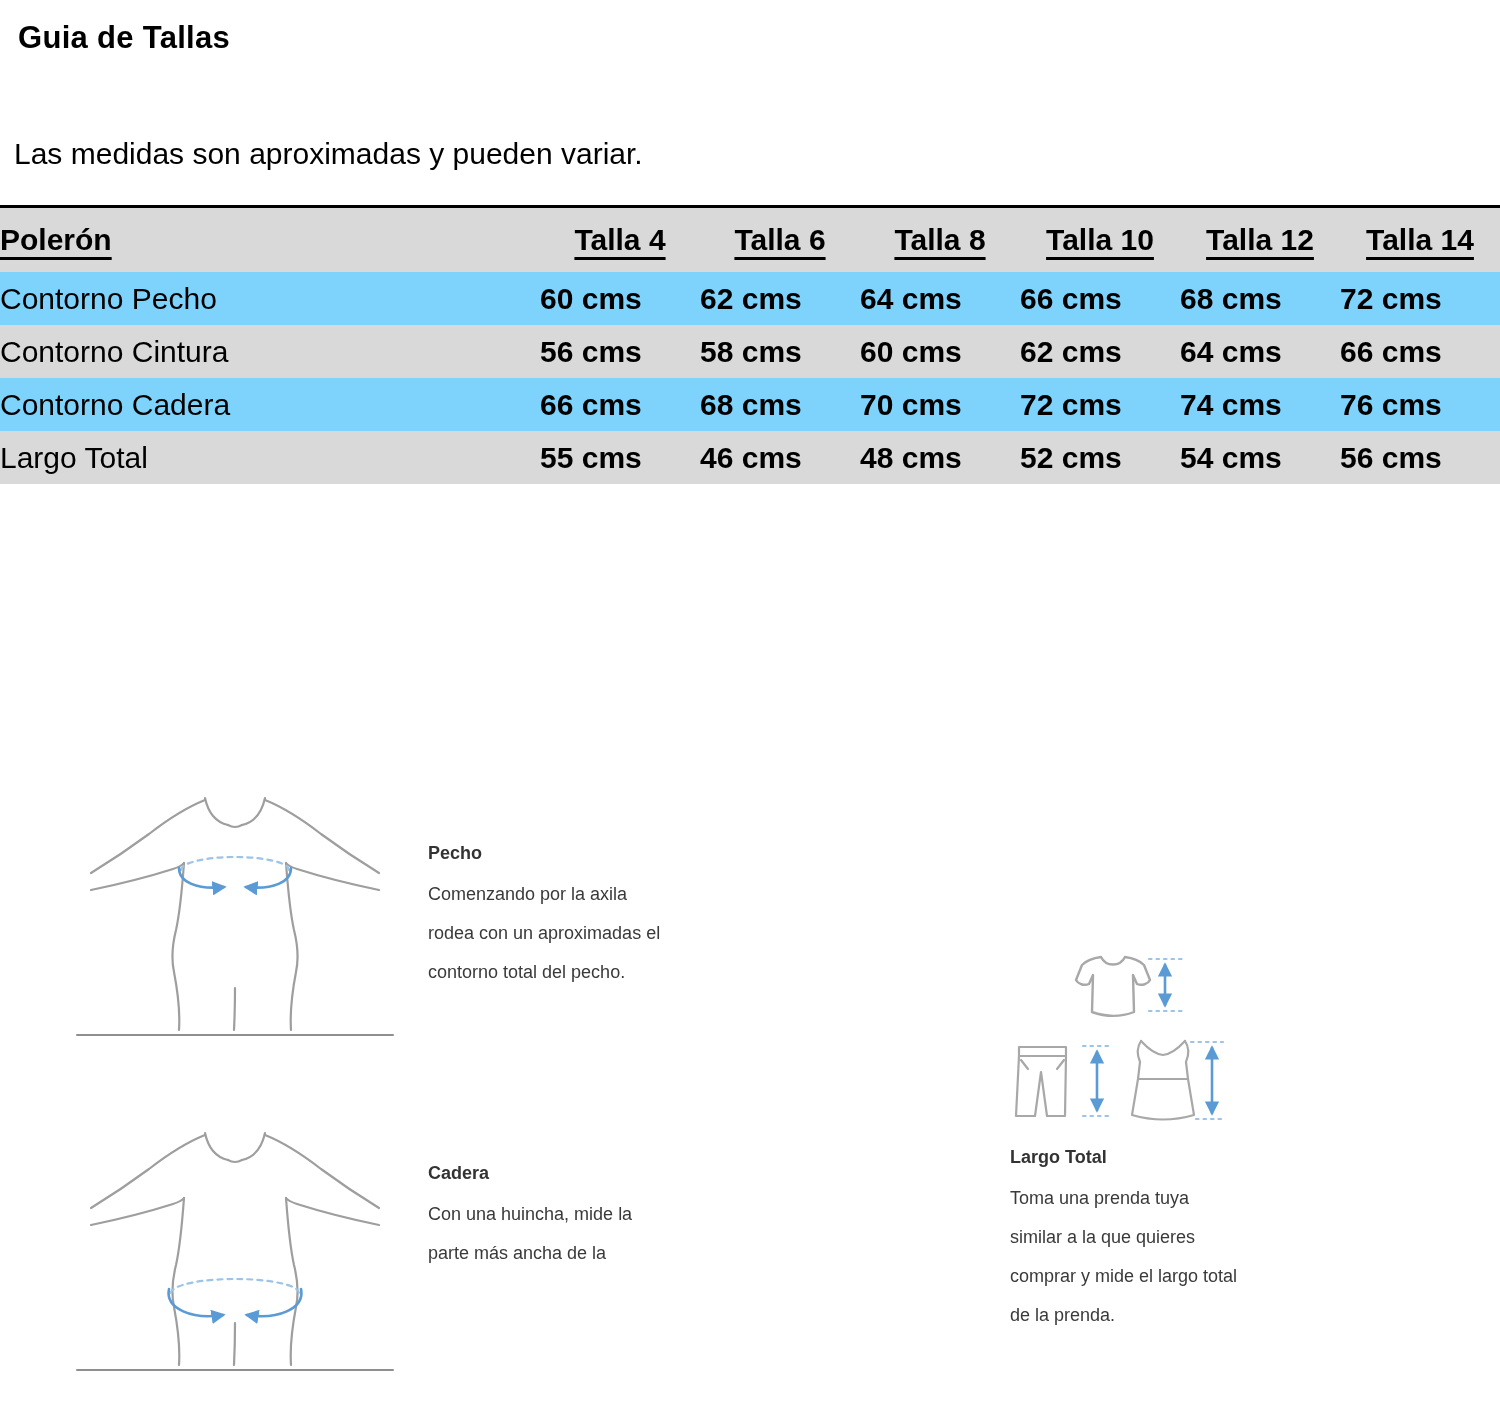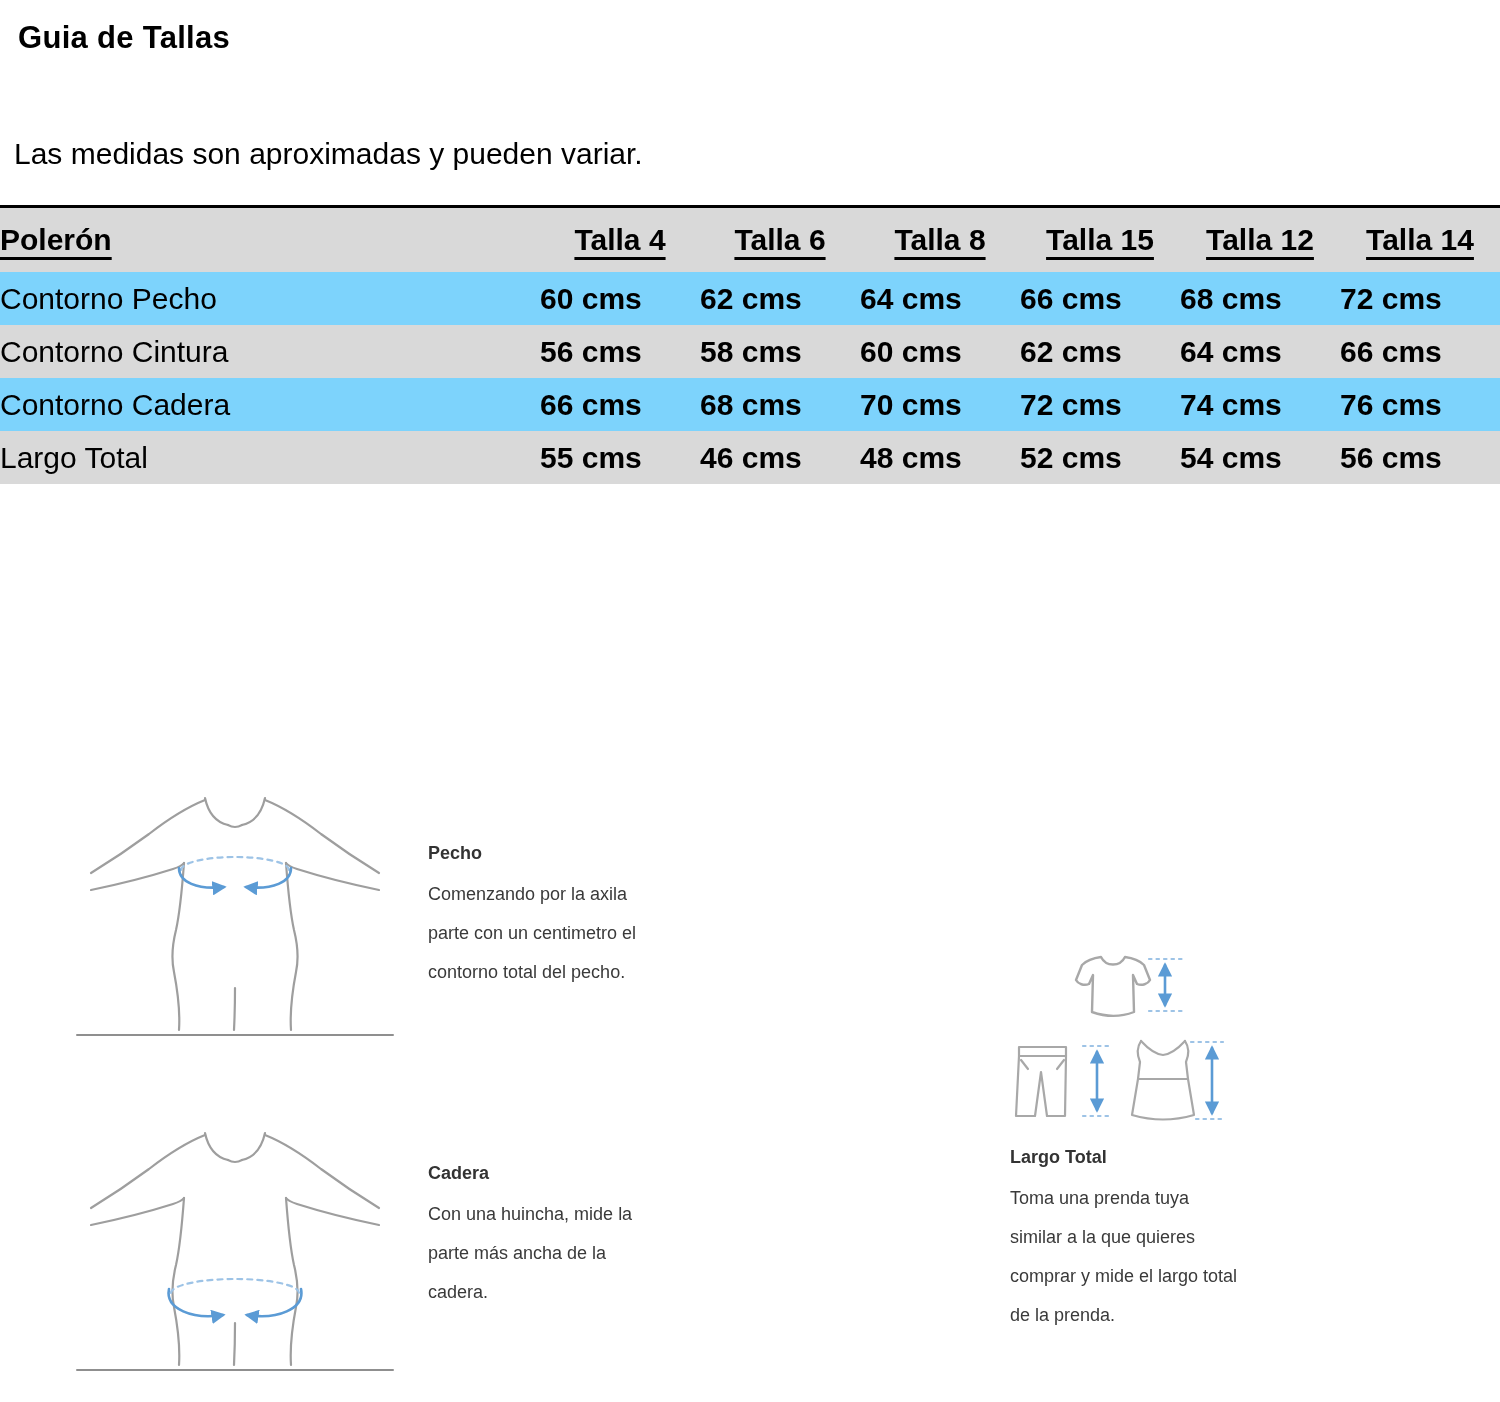--- a/index.html
+++ b/index.html
@@ -42,21 +42,21 @@
   <div class="title">Guia de Tallas</div>
   <div class="subtitle">Las medidas son aproximadas y pueden variar.</div>
 
   <table class="size-table">
     <thead>
       <tr>
         <th class="label-col">Polerón</th>
         <th class="size-col">Talla 4</th>
         <th class="size-col">Talla 6</th>
         <th class="size-col">Talla 8</th>
-        <th class="size-col">Talla 15</th>
+        <th class="size-col">Talla 10</th>
         <th class="size-col">Talla 12</th>
         <th class="size-col">Talla 14</th>
       </tr>
     </thead>
     <tbody>
       <tr class="stripe-white">
         <td class="label">Contorno Pecho</td>
         <td class="val">60 cms</td>
         <td class="val">62 cms</td>
         <td class="val">64 cms</td>
@@ -122,40 +122,39 @@
         <path d="M106 92 A54 13 0 0 1 214 92" stroke="#9dc3e6" stroke-width="2.2" stroke-dasharray="5 5"></path>
         <path d="M104 90 C104 104 122 112 149 109" stroke="#5b9bd5" stroke-width="2.6" marker-end="url(#ah)"></path>
         <path d="M216 90 C216 104 198 112 171 109" stroke="#5b9bd5" stroke-width="2.6" marker-end="url(#ah)"></path>
       </g>
     </svg>
   </div>
 
   <div class="instr" id="instr-pecho">
     <div class="instr-title">Pecho</div>
     <div class="line">Comenzando por la axila</div>
-    <div class="line">parte con un centimetro el</div>
+    <div class="line">rodea con un aproximadas el</div>
     <div class="line">contorno total del pecho.</div>
   </div>
 
   <div class="fig" id="fig-cadera">
     <svg width="320" height="272" viewBox="0 0 320 272">
       <use href="#bodyshape"></use>
       <g fill="none" stroke-linecap="round">
         <path d="M96 180 A64 14 0 0 1 224 180" stroke="#9dc3e6" stroke-width="2.2" stroke-dasharray="5 5"></path>
         <path d="M94 176 C90 196 118 207 148 202" stroke="#5b9bd5" stroke-width="2.6" marker-end="url(#ah)"></path>
         <path d="M226 176 C230 196 202 207 172 202" stroke="#5b9bd5" stroke-width="2.6" marker-end="url(#ah)"></path>
       </g>
     </svg>
   </div>
 
   <div class="instr" id="instr-cadera">
     <div class="instr-title">Cadera</div>
     <div class="line">Con una huincha, mide la</div>
     <div class="line">parte más ancha de la</div>
-    <div class="line">cadera.</div>
   </div>
 
   <div class="fig" id="fig-garments">
     <svg width="265" height="200" viewBox="0 0 265 200">
 
       <g fill="none" stroke="#a8a8a8" stroke-width="2.4" stroke-linecap="round" stroke-linejoin="round">
         <path d="M106 24 C98 25 91 28 87 32 L81 47 C83 51 89 53 94 51 L98 42 L97 79 C111 84 126 84 139 79 L138 42 L142 51 C147 53 153 51 155 47 L149 32 C145 28 138 25 130 24 C125 34 111 34 106 24 Z"></path>
       </g>
       <g stroke-linecap="round">
         <path d="M154 26 H187" stroke="#9dc3e6" stroke-width="2.2" stroke-dasharray="2.5 5" fill="none"></path>

